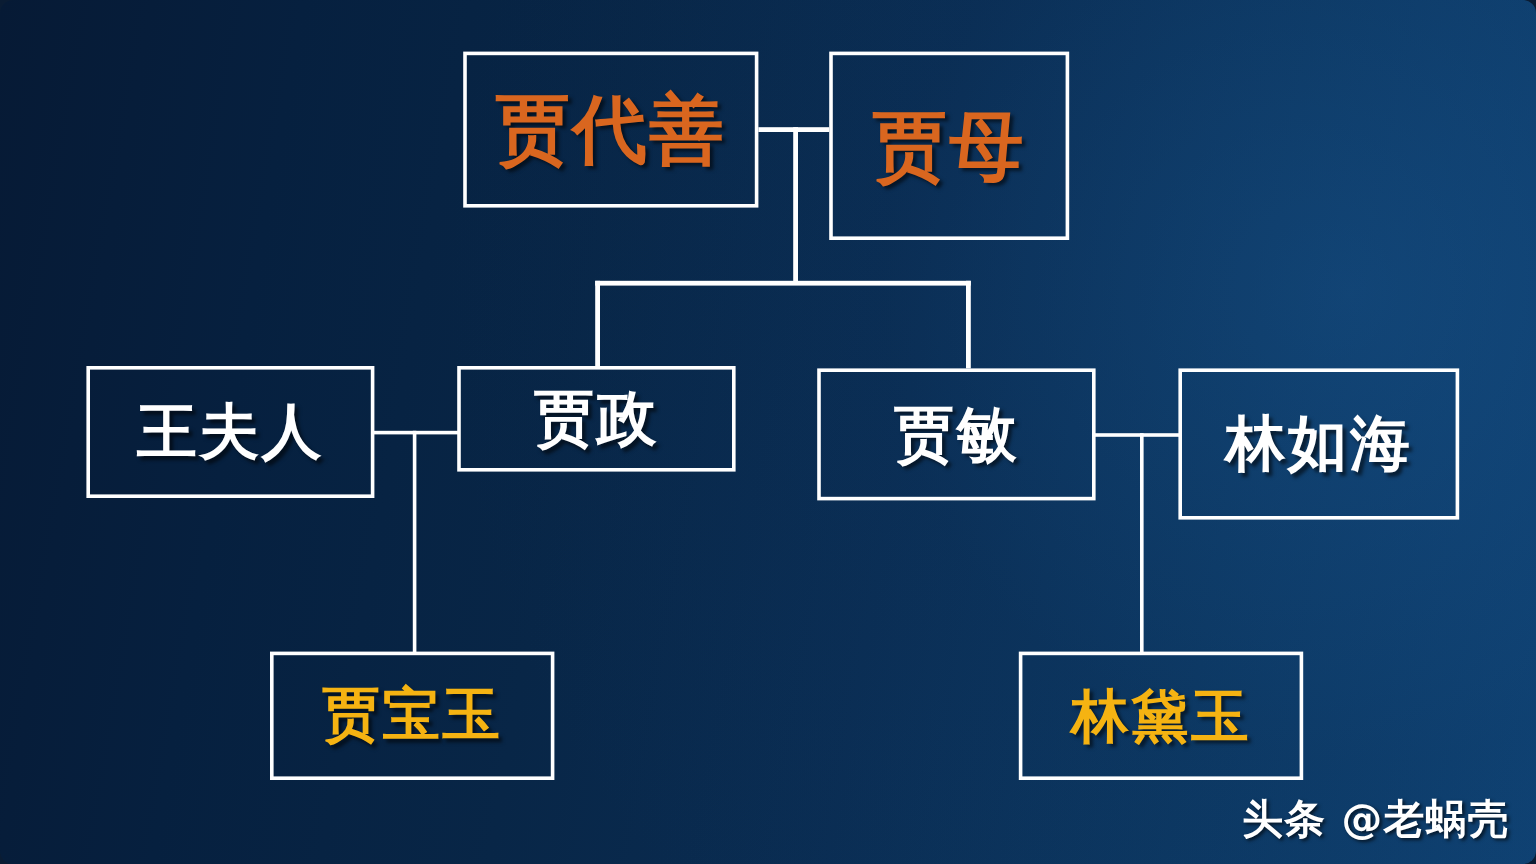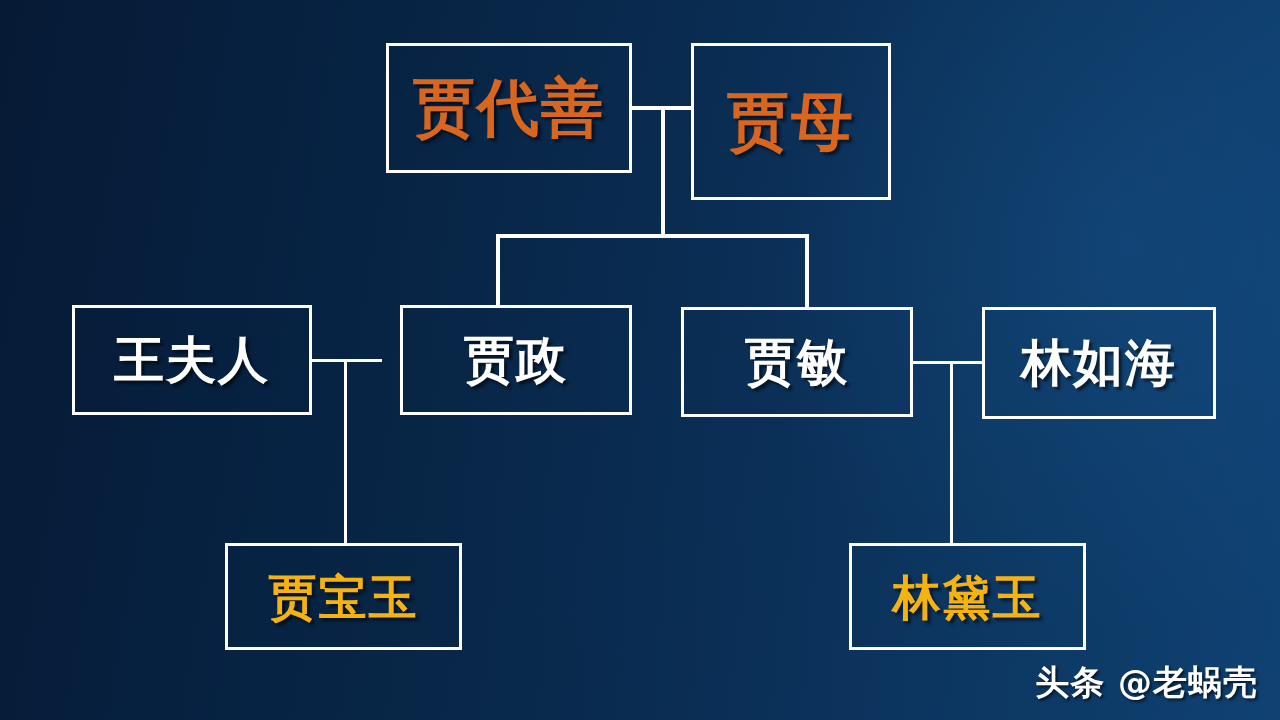--- a/index.html
+++ b/index.html
@@ -14,20 +14,21 @@
     height: 720px;
     overflow: hidden;
     font-family: "DejaVu Sans", "Liberation Sans", sans-serif;
     background: linear-gradient(100deg,
         #061a35 0%,
         #06203f 18%,
         #082647 38%,
         #0a2d53 58%,
         #0c3761 78%,
         #0f4273 100%);
+    border-radius: 11px;
   }
   
   #stage::after {
     content: "";
     position: absolute;
     inset: 0;
     pointer-events: none;
     background: radial-gradient(circle at 88% 34%,
         rgba(30, 96, 160, 0.28) 0%,
         rgba(16, 60, 110, 0.10) 32%,
@@ -73,25 +74,25 @@
   .gen3 .label {
     color: #f5b312;
     font-size: 48px;
     text-shadow: 3px 3px 3px rgba(0,0,0,0.55);
   }
 
   #node-jiadaishan { left: 386px; top: 43px;  width: 246px; height: 130px; }
   #node-jiamu      { left: 691px; top: 43px;  width: 200px; height: 157px; }
 
   #node-wangfuren  { left: 72px;  top: 305px; width: 240px; height: 110px; justify-content: center; }
-  #node-jiazheng   { left: 400px; top: 305px; width: 232px; height: 110px; }
+  #node-jiazheng   { left: 381px; top: 305px; width: 232px; height: 88px; }
   #node-jiamin     { left: 681px; top: 307px; width: 232px; height: 110px; text-align: center; }
-  #node-linruhai   { left: 982px; top: 307px; width: 234px; height: 112px; }
+  #node-linruhai   { left: 982px; top: 307px; width: 234px; height: 126px; }
 
-  #node-jiabaoyu   { left: 225px; top: 543px; width: 237px; height: 107px; }
+  #node-jiabaoyu   { left: 225px; top: 543px; width: 237px; height: 107px; font-family: Liberation Serif, serif; }
   #node-lindaiyu   { left: 833px; top: 543px; width: 237px; height: 107px; margin-left: 16px; }
 
   
   
   #conn-marriage-1 { left: 632px; top: 106px; width: 59px;  height: 4px; }
   
   #conn-drop-gen1  { left: 661px; top: 106px; width: 4px;   height: 131px; }
   
   #conn-sibling-bar{ left: 496px; top: 234px; width: 313px; height: 4px; }
   

